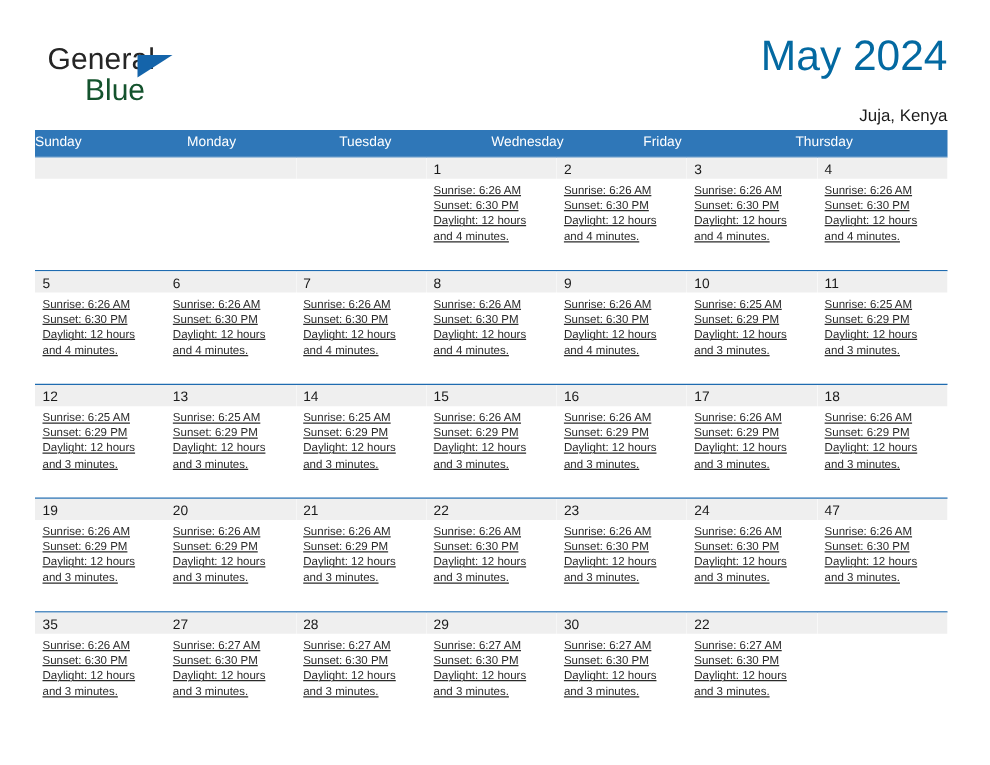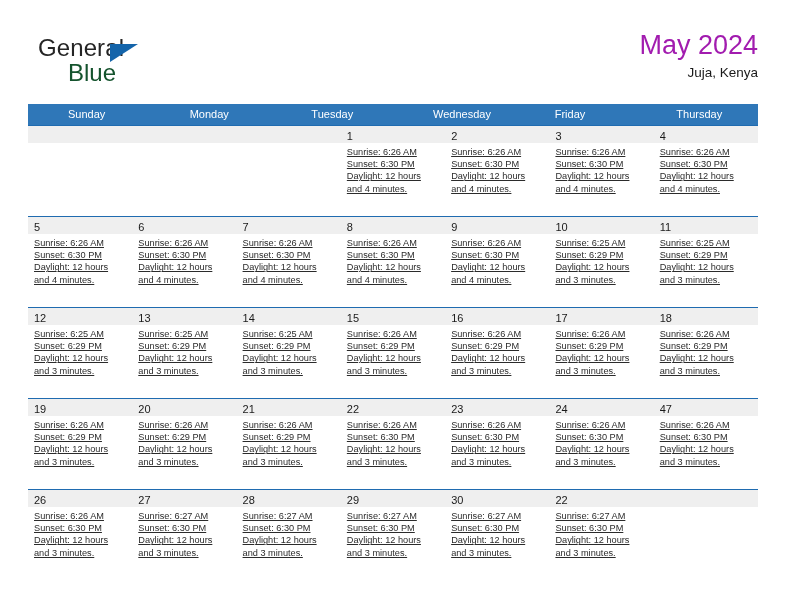--- a/index.html
+++ b/index.html
@@ -62,55 +62,54 @@
     color: #14532d;
     font-family: "Liberation Sans", sans-serif;
   }
   .title-wrap {
     position: absolute;
     right: 0;
     top: 0;
     text-align: right;
   }
   .cal-title {
-    font-size: 27px;
-    color: #a21caf;
+    font-size: 34px;
+    color: #0369a1;
     line-height: 34px;
     white-space: nowrap;
   }
   .cal-subtitle {
     font-size: 13.5px;
     color: #1a1a1a;
     line-height: 20px;
-    margin-top: 1px;
+    margin-top: 21px;
     white-space: nowrap;
   }
 
   
   .calendar {
     position: absolute;
     left: 28px;
     top: 104px;
     width: 730px;
   }
   .dow-row {
     display: flex;
     background: #2f77b8;
     height: 21px;
   }
   .dow-cell {
     flex: 1 1 0;
     color: #ffffff;
     font-size: 11px;
     line-height: 21px;
-    padding-left: 23px;
+    padding-left: 0;
     box-sizing: border-box;
     white-space: nowrap;
     overflow: hidden;
-    margin-left: 17px;
   }
   .week-row {
     display: flex;
     border-top: 1.6px solid #1f6bb0;
     height: 90px;
     background: #ffffff;
   }
   .week-row:last-child {
     border-bottom: 0;
   }
@@ -409,21 +408,21 @@
             <div class="day-info">
               <div>Sunrise: 6:26 AM</div>
               <div>Sunset: 6:30 PM</div>
               <div>Daylight: 12 hours</div>
               <div>and 3 minutes.</div>
             </div>
           </div>
         </div>
         <div class="week-row">
           <div class="day-cell">
-            <div class="day-band"><span class="day-num">26</span></div>
+            <div class="day-band"><span class="day-num">35</span></div>
             <div class="day-info">
               <div>Sunrise: 6:26 AM</div>
               <div>Sunset: 6:30 PM</div>
               <div>Daylight: 12 hours</div>
               <div>and 3 minutes.</div>
             </div>
           </div>
           <div class="day-cell">
             <div class="day-band"><span class="day-num">27</span></div>
             <div class="day-info">

